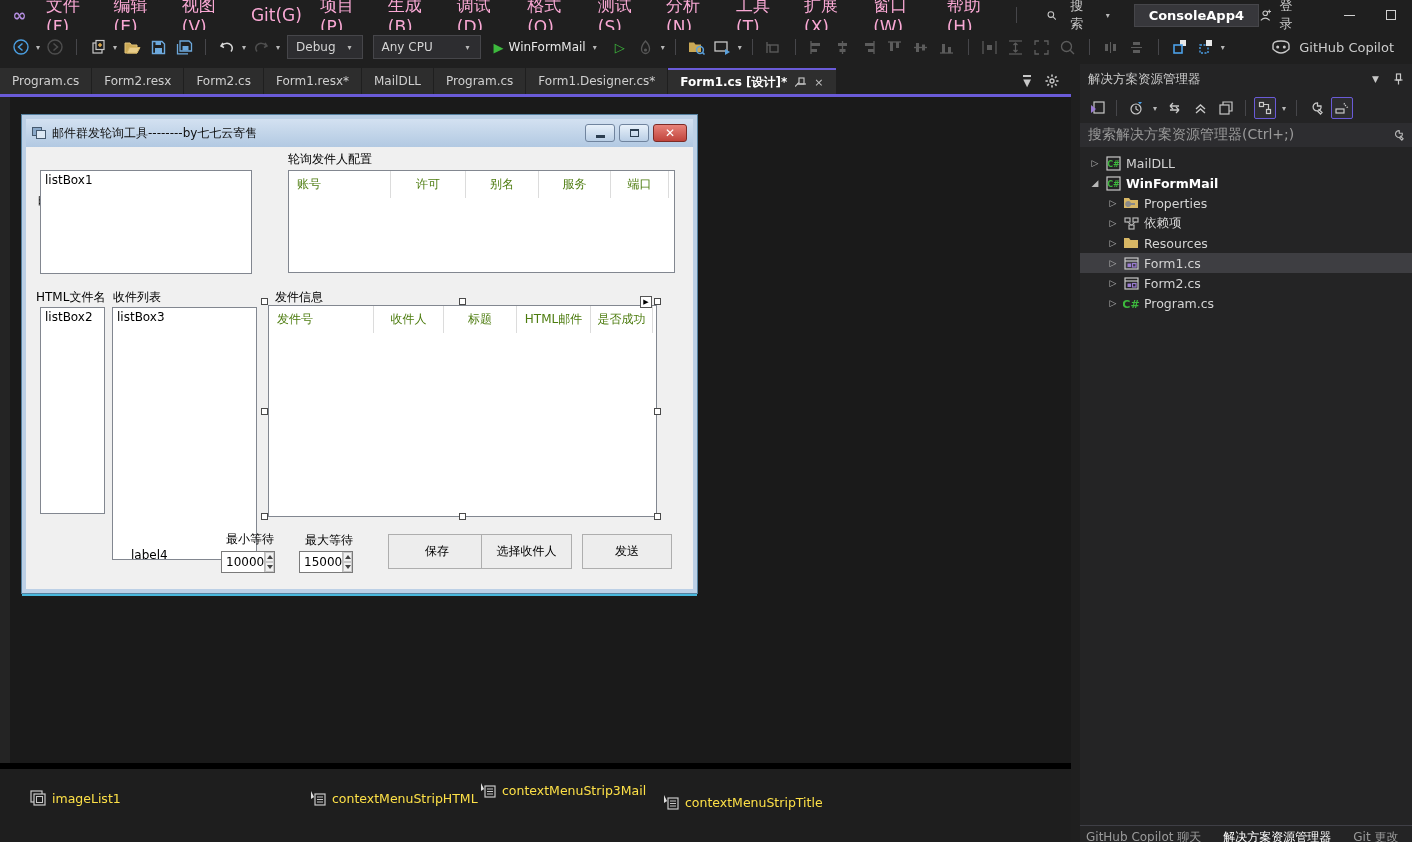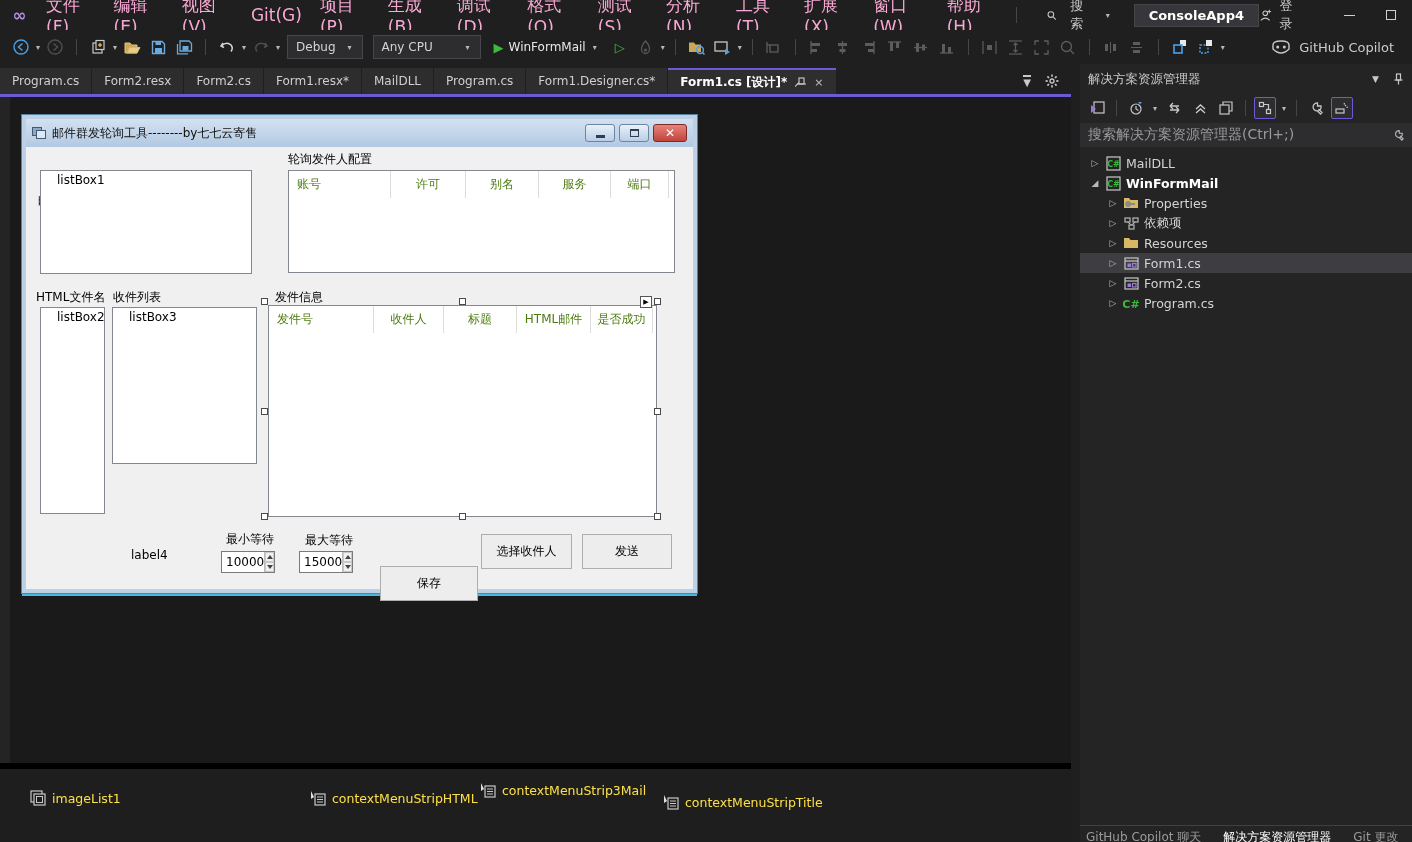--- a/index.html
+++ b/index.html
@@ -70,21 +70,21 @@
   .fbtn { width:30px; height:18px; border:1px solid #70849e; border-radius:3px;
     background:linear-gradient(#e8f1fa,#b9cee5); display:flex; align-items:center; justify-content:center; }
   .fbtn.close { width:34px; border-color:#7c2b26; background:linear-gradient(#e8837a,#c0443c);
     color:#fff; font-weight:bold; font-size:12px; }
   .fglyph-min { width:9px; height:3px; background:#2c3e50; margin-top:7px; }
   .fglyph-max { width:9px; height:8px; border:1px solid #2c3e50; border-top-width:2px; }
   .form-client { position:relative; width:100%; height:439px; background:#f0f0f0; }
 
   .wf-label { position:absolute; color:#000; font-size:12px; white-space:nowrap; }
   .wf-listbox { position:absolute; background:#fff; border:1px solid #828790;
-    color:#000; font-size:12px; padding:2px 16px; }
+    color:#000; font-size:12px; padding:2px 4px; }
   .wf-listview { position:absolute; background:#fff; border:1px solid #828790; }
   .lv-header { display:flex; height:27px; }
   .lv-col { height:100%; display:flex; align-items:center; justify-content:center;
     border-right:1px solid #dcdcdc; color:#4d7c0f; font-size:12px; }
   .lv-col.first { justify-content:flex-start; padding-left:8px; }
   .handle { position:absolute; width:7px; height:7px; background:#fff; border:1px solid #4a4a4a; }
   .smart-tag { position:absolute; width:12px; height:12px; background:#fff; border:1px solid #555;
     display:flex; align-items:center; justify-content:center; font-size:7px; color:#000; }
   .wf-numeric { position:absolute; width:54px; height:22px; background:#fff;
     border:1px solid #7a7a7a; display:flex; }
@@ -474,21 +474,21 @@
             <div class="lv-col" style="width:75px;">许可</div>
             <div class="lv-col" style="width:73px;">别名</div>
             <div class="lv-col" style="width:72px;">服务</div>
             <div class="lv-col" style="width:58px;">端口</div>
           </div>
         </div>
 
         <div class="wf-label" style="left:10px; top:142px;">HTML文件名</div>
         <div class="wf-label" style="left:87px; top:142px;">收件列表</div>
         <div class="wf-listbox" style="left:14px; top:160px; width:65px; height:207px;"><span>listBox2</span></div>
-        <div class="wf-listbox" style="left:86px; top:160px; width:145px; height:157px;"><span>listBox3</span></div>
+        <div class="wf-listbox" style="left:86px; top:160px; width:145px; height:253px;"><span>listBox3</span></div>
 
         <div class="wf-label" style="left:249px; top:142px;">发件信息</div>
         <div class="wf-listview" style="left:242px; top:158px; width:389px; height:212px;">
           <div class="lv-header">
             <div class="lv-col first" style="width:105px;">发件号</div>
             <div class="lv-col" style="width:70px;">收件人</div>
             <div class="lv-col" style="width:73px;">标题</div>
             <div class="lv-col" style="width:74px;">HTML邮件</div>
             <div class="lv-col" style="width:62px;">是否成功</div>
           </div>
@@ -527,21 +527,21 @@
           <div class="num-spin">
             <div class="spin-btn">
                 <div class="tri-up"></div>
               </div>
             <div class="spin-btn">
                 <div class="tri-down"></div>
               </div>
           </div>
         </div>
 
-        <div class="wf-button" style="left:354px; top:387px; width:98px; height:35px;margin-top:32px;">
+        <div class="wf-button" style="left:362px; top:387px; width:98px; height:35px;">
             <span>保存</span>
           </div>
         <div class="wf-button" style="left:455px; top:387px; width:91px; height:35px;">
             <span>选择收件人</span>
           </div>
         <div class="wf-button" style="left:556px; top:387px; width:90px; height:35px;">
             <span>发送</span>
           </div>
       </div>
     </div>

